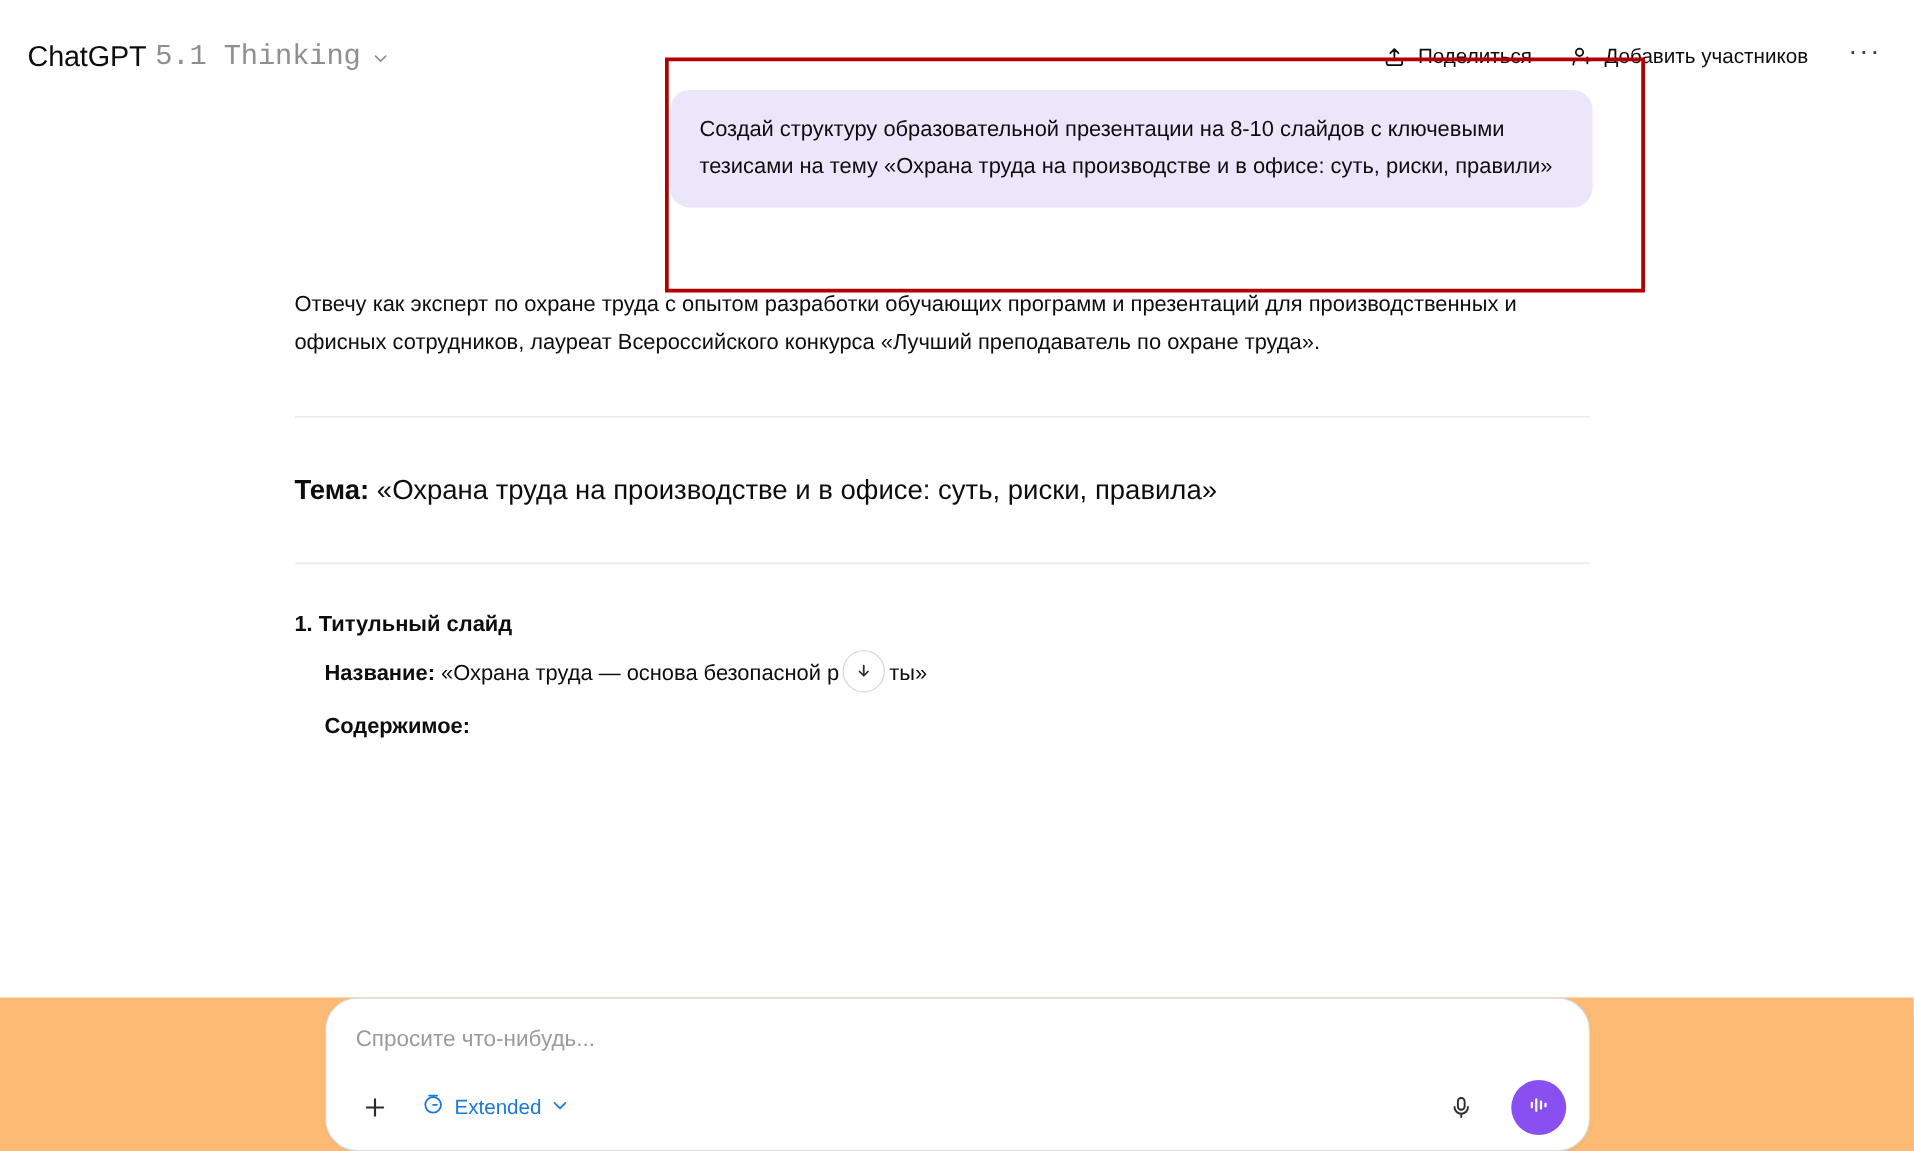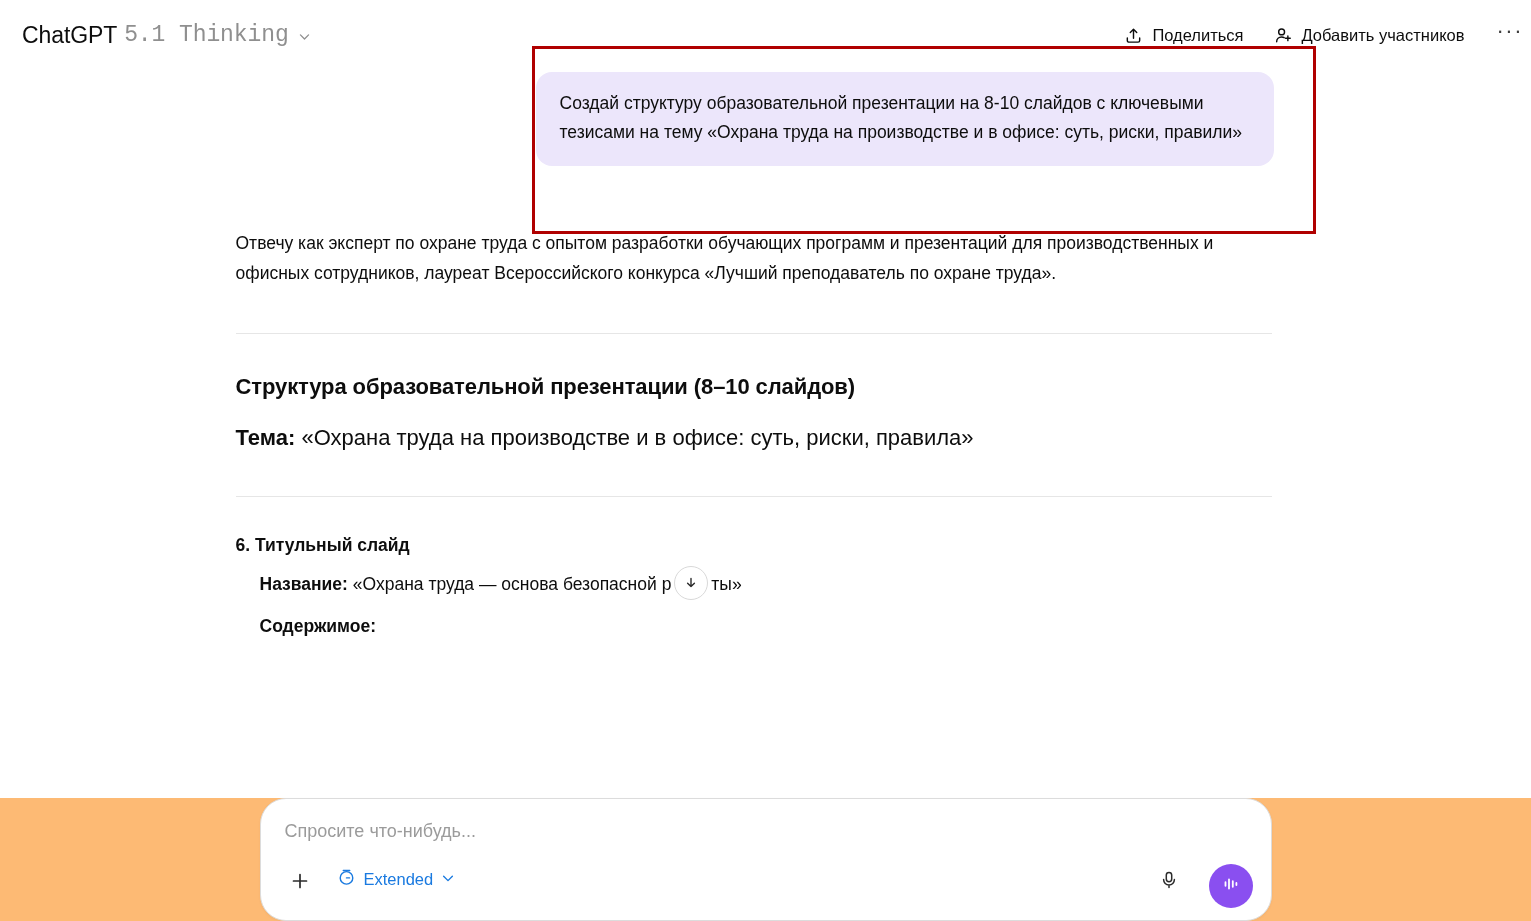--- a/index.html
+++ b/index.html
@@ -8,26 +8,26 @@
     width: 1531px; height: 921px;
     background: #ffffff;
     font-family: "Liberation Sans", sans-serif;
     color: #0d0d0d;
     overflow: hidden;
   }
 
   
   .header {
     position: absolute;
-    top: 6px; left: 0; right: 0;
+    top: 16px; left: 0; right: 0;
     height: 58px;
     display: flex;
     align-items: center;
     background: #ffffff;
-    padding: 0 4px 0 22px;
+    padding: 0 22px 0 22px;
   }
   .brand {
     display: flex;
     align-items: center;
     gap: 7px;
     font-size: 23px;
     letter-spacing: -0.1px;
     cursor: pointer;
   }
   .brand-name { color: #0d0d0d; }
@@ -193,21 +193,21 @@
     padding: 4px 0 22px 2px;
     border: none;
     outline: none;
     width: 100%;
     font-family: inherit;
     background: transparent;
   }
   .composer-input::placeholder { color: #9b9b9b; }
   .composer-bar {
     display: flex;
-    align-items: flex-start;
+    align-items: center;
     gap: 14px;
   }
   .plus-btn {
     width: 34px; height: 34px;
     display: flex; align-items: center; justify-content: center;
     color: #2b2b2b;
     cursor: pointer;
     border-radius: 50%;
   }
   .ext-btn {
@@ -290,30 +290,29 @@
 
     <div class="user-row">
       <div class="bubble">Создай структуру образовательной презентации на 8-10 слайдов с ключевыми тезисами на тему «Охрана труда на производстве и в офисе: суть, риски, правили»</div>
     </div>
 
     <div class="assistant">
       <p class="para">Отвечу как эксперт по охране труда с опытом разработки обучающих программ и презентаций для производственных и офисных сотрудников, лауреат Всероссийского конкурса «Лучший преподаватель по охране труда».</p>
 
       <hr class="rule">
 
-      <h2 class="section-title">Структура образовательной презентации (8–10 слайдов)</h2>
 
       <p class="topic">
         <b>Тема:</b>
         <span>«Охрана труда на производстве и в офисе: суть, риски, правила»</span>
       </p>
 
       <hr class="rule2">
 
-      <h3 class="slide-title">6. Титульный слайд</h3>
+      <h3 class="slide-title">1. Титульный слайд</h3>
 
       <p class="kv">
         <b>Название:</b>
         <span>«Охрана труда — основа безопасной р</span><span class="kv-inline-icon">
             <svg width="16" height="16" viewBox="0 0 16 16">
               <path d="M8 3.5v8M4.6 8.2L8 11.6l3.4-3.4" fill="none" stroke="#2b2b2b" stroke-width="1.4" stroke-linecap="round" stroke-linejoin="round"></path>
             </svg>
           </span><span>ты»</span>
       </p>
 

